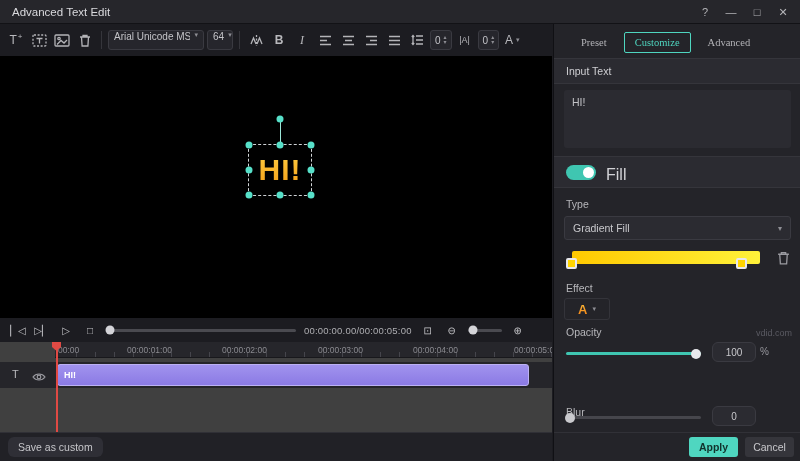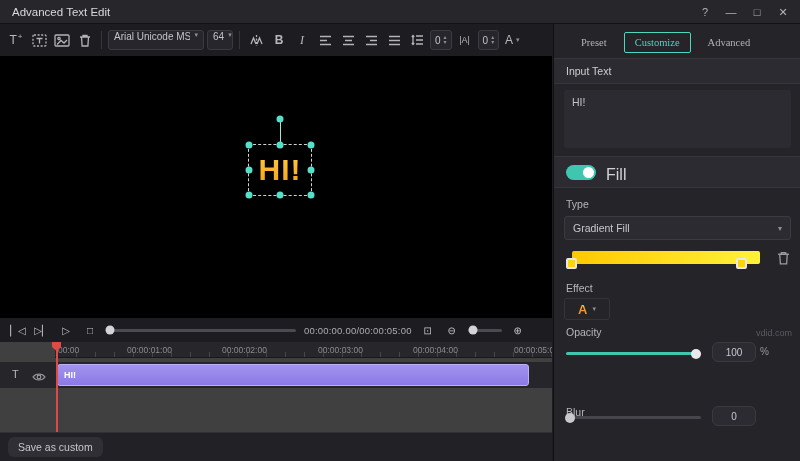--- a/index.html
+++ b/index.html
@@ -348,14 +348,18 @@
     </div>
     <div class="vbox" style="top:318px">100</div>
     <span class="unit" style="top:322px">%</span>
 
     <span class="plabel" style="top:382px">Blur</span>
     <div class="ptrack bl-track">
       <div class="knob"></div>
     </div>
     <div class="vbox" style="top:382px">0</div>
 
+    <div class="right-footer">
+      <div class="btn apply-btn">Apply</div>
+      <div class="btn cancel-btn">Cancel</div>
+    </div>
   </div>
 </div>
 
 </body></html>

